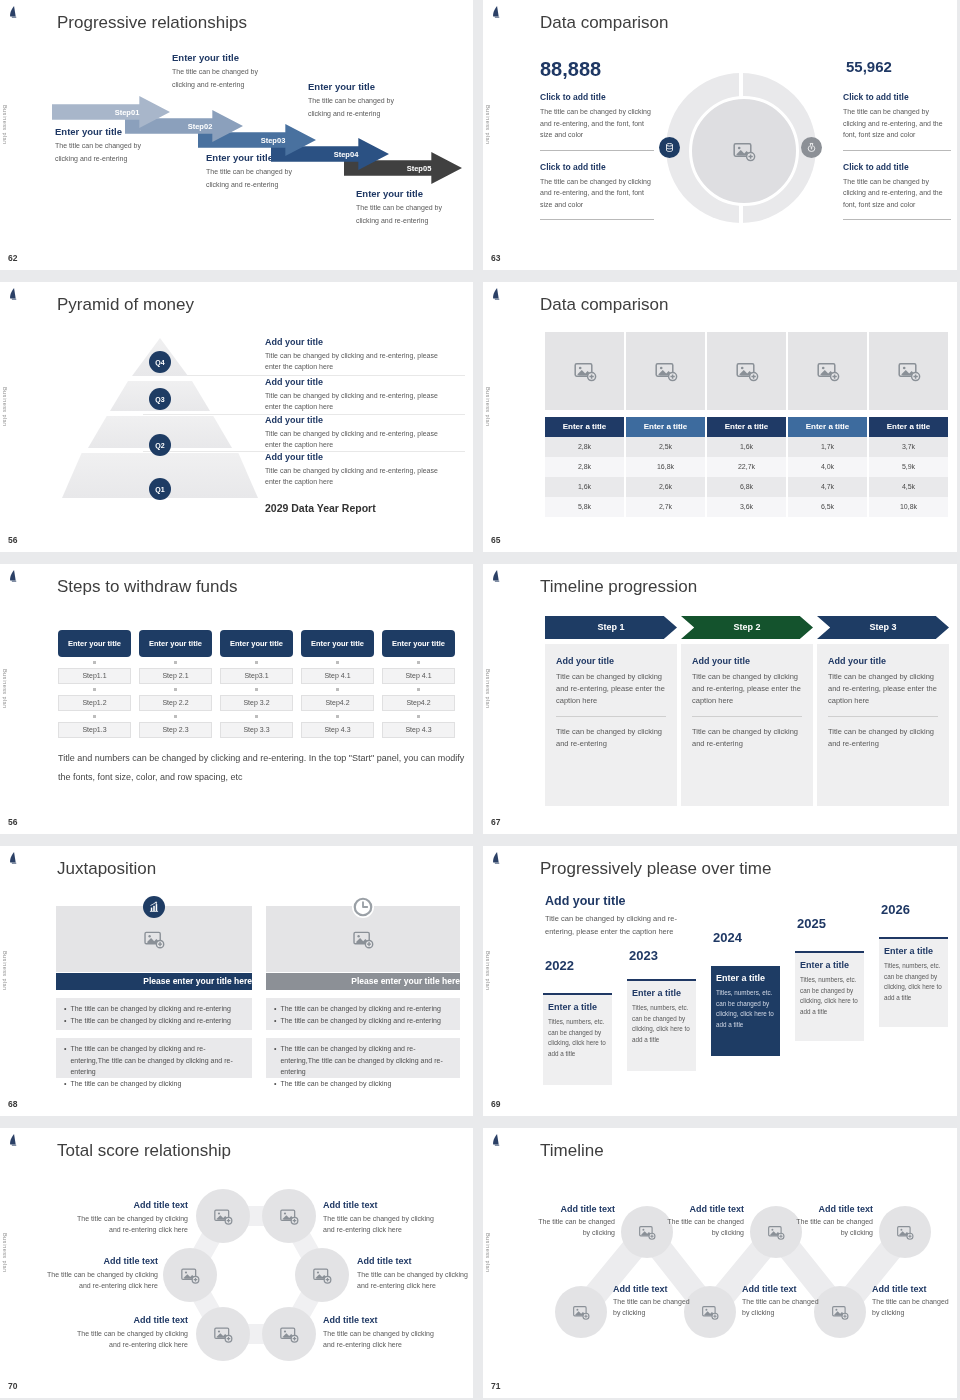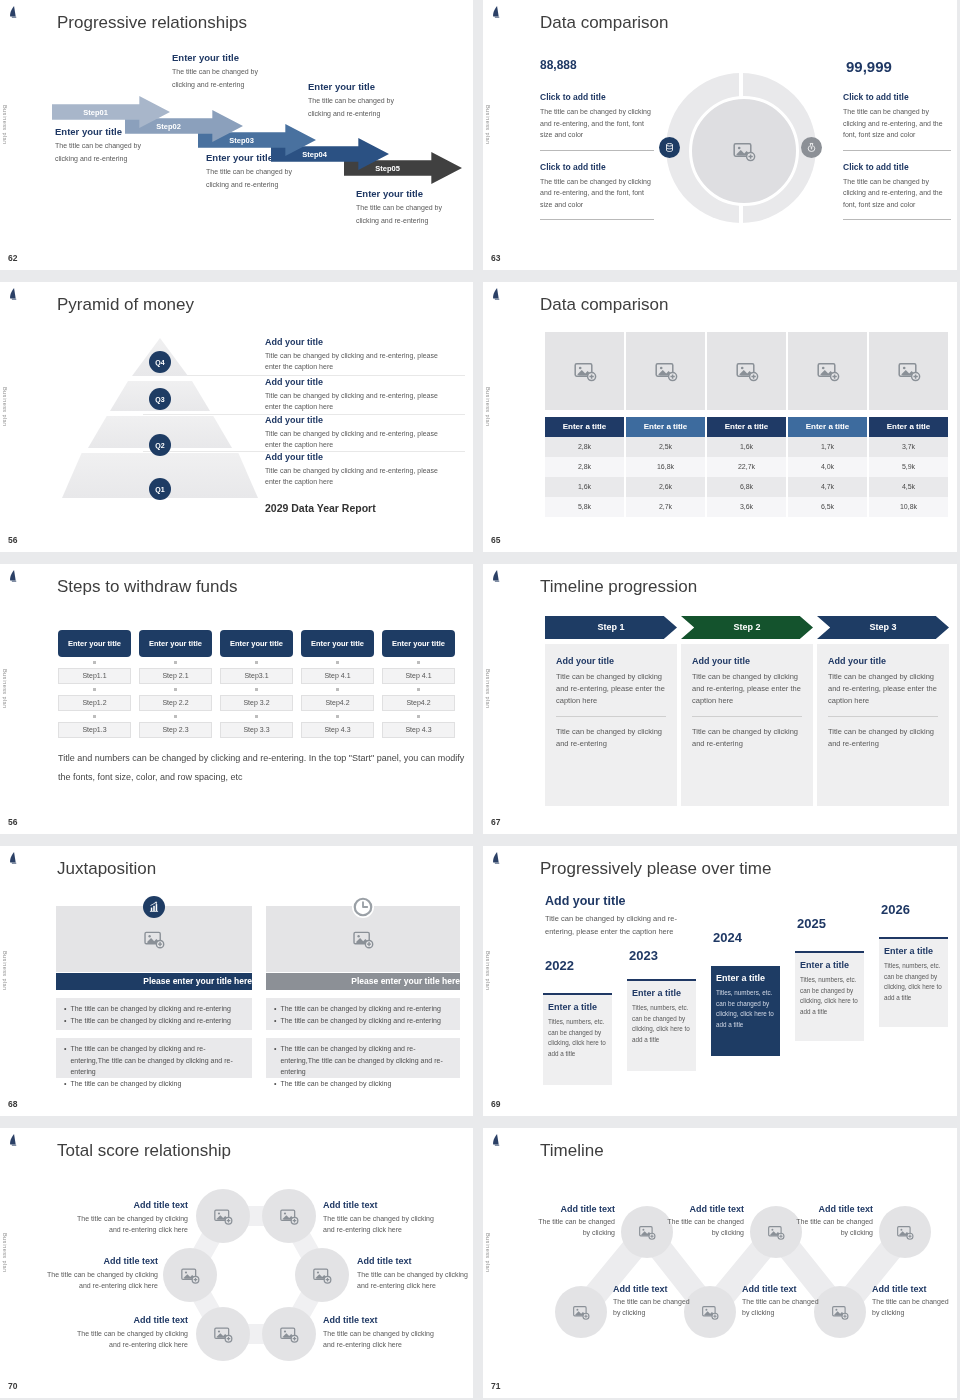--- a/index.html
+++ b/index.html
@@ -9,21 +9,21 @@
   .nb{color:#1f3864;font-weight:700;}
   .gt{color:#5a5a5a;}
   .ctr{display:flex;align-items:center;justify-content:center;}
   .badge{border-radius:50%;}
   .logo{left:8px;top:5px;width:11px;height:14px;}
   .vt{left:2px;top:105px;writing-mode:vertical-rl;font-size:5.5px;color:#8d8d8d;letter-spacing:.4px;}
   .stitle{left:57px;top:13px;font-size:17px;color:#3e3e3e;}
   .pnum{left:8px;bottom:7px;font-size:8.5px;font-weight:700;color:#3a3a3a;}
   .hrline{border:none;border-top:1px solid #bdbdbd;margin:0;}
   .a62{width:118px;height:32px;clip-path:polygon(0 26%,74% 26%,74% 0,100% 50%,74% 100%,74% 74%,0 74%);display:flex;align-items:center;}
-  .a62 span{width:74%;text-align:center;color:#fff;font-weight:700;font-size:7.5px;}
+  .a62 span{width:74%;text-align:right;color:#fff;font-weight:700;font-size:7.5px;}
   .t62 h4{margin:0;font-size:9.5px;}
   .t62 p{margin:3px 0 0;font-size:7px;line-height:12.5px;width:105px;}
   .col63{width:114px;}
   .col63 h4{margin:0;font-size:8.5px;}
   .col63 p{margin:4px 0 0;font-size:7px;line-height:11.5px;}
   .col63 hr{border:none;border-top:1px solid #b9b9b9;margin:9px 0 11px;}
   .tier{background:linear-gradient(180deg,#f0f0f1,#e8e8ea);}
   .qb{width:22px;height:22px;background:#1e3c64;color:#fff;font-weight:700;font-size:7px;}
   .t64 h4{margin:0;font-size:9px;}
   .t64 p{margin:3px 0 0;font-size:7px;line-height:11px;width:180px;}
@@ -141,22 +141,22 @@
       </div>
     <div class="ab pnum">62</div>
   </div>
 
   <div class="slide">
     <svg class="ab logo" viewBox="0 0 20 24">
         <use href="#logo"></use>
       </svg>
     <div class="ab vt">Business plan</div>
     <div class="ab stitle">Data comparison</div>
-    <div class="ab nb" style="left:57px;top:58px;font-size:12px">88,888</div>
-    <div class="ab nb" style="left:363px;top:58px;font-size:15px">99,999</div>
+    <div class="ab nb" style="left:57px;top:58px;font-size:20px">88,888</div>
+    <div class="ab nb" style="left:363px;top:58px;font-size:15px">55,962</div>
     <div class="ab col63" style="left:57px;top:92px">
       <h4 class="nb">Click to add title</h4>
       <p class="gt">The title can be changed by clicking and re-entering, and the font, font size and color</p>
       <hr class="hrline" style="border-top:1px solid #b9b9b9;margin:9px 0 11px">
       <h4 class="nb">Click to add title</h4>
       <p class="gt">The title can be changed by clicking and re-entering, and the font, font size and color</p>
       <hr class="hrline" style="border-top:1px solid #b9b9b9;margin:9px 0 0">
     </div>
     <div class="ab col63" style="left:360px;top:92px;width:108px">
       <h4 class="nb">Click to add title</h4>

